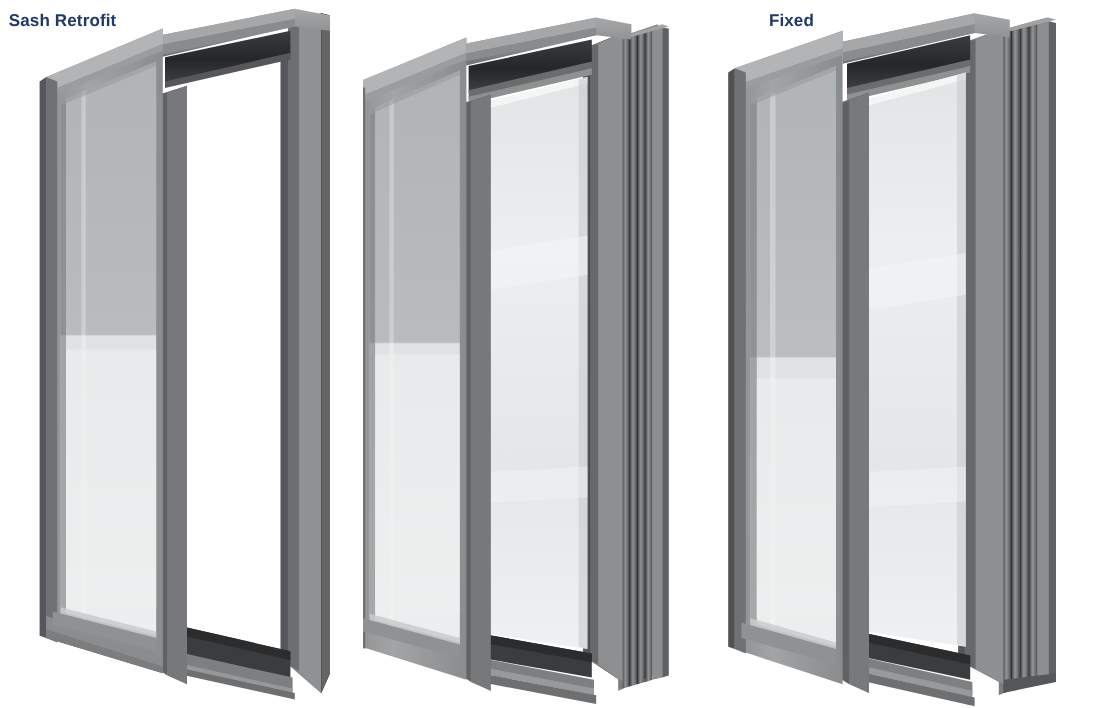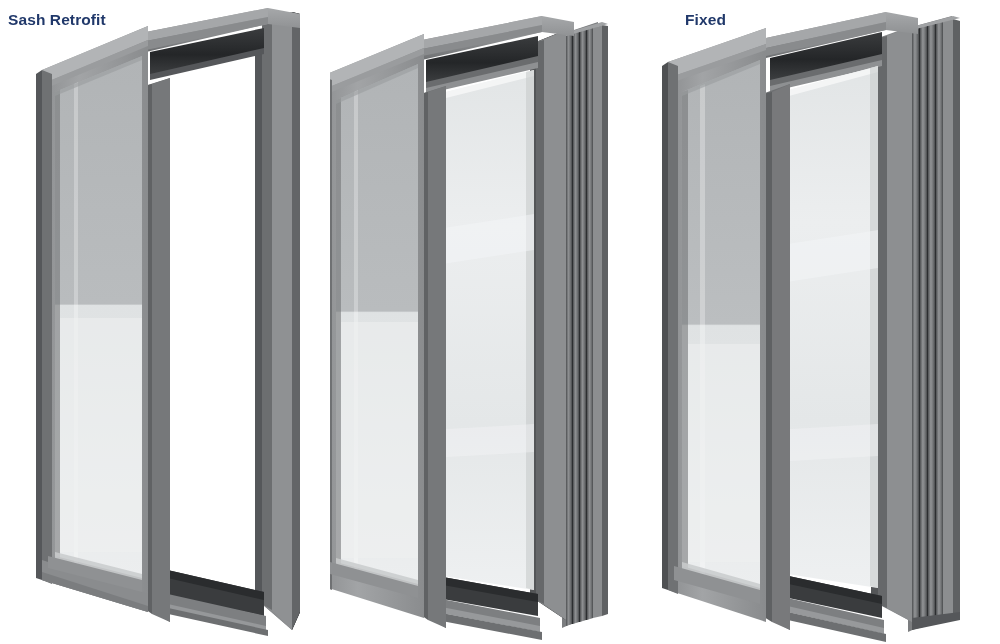--- a/index.html
+++ b/index.html
@@ -34,21 +34,21 @@
     font-family: "Liberation Sans", sans-serif;
     font-weight: bold;
     font-size: 15.5px;
     letter-spacing: 0.1px;
     color: #20386a;
     white-space: nowrap;
     z-index: 5;
     line-height: 1;
   }
   #label-1 { left: 8px;   top: 12px; }
-  #label-2 { left: 355px; top: 12px; }
+  #label-2 { left: 369px; top: 12px; }
 
   svg { display: block; }
   .fig-svg { position: absolute; left: 0; top: 0; }
 </style>
 </head>
 <body>
 
 <div id="stage" style="background: rgb(255, 255, 255);">
 
   <div class="window-figure" id="fig-1">

